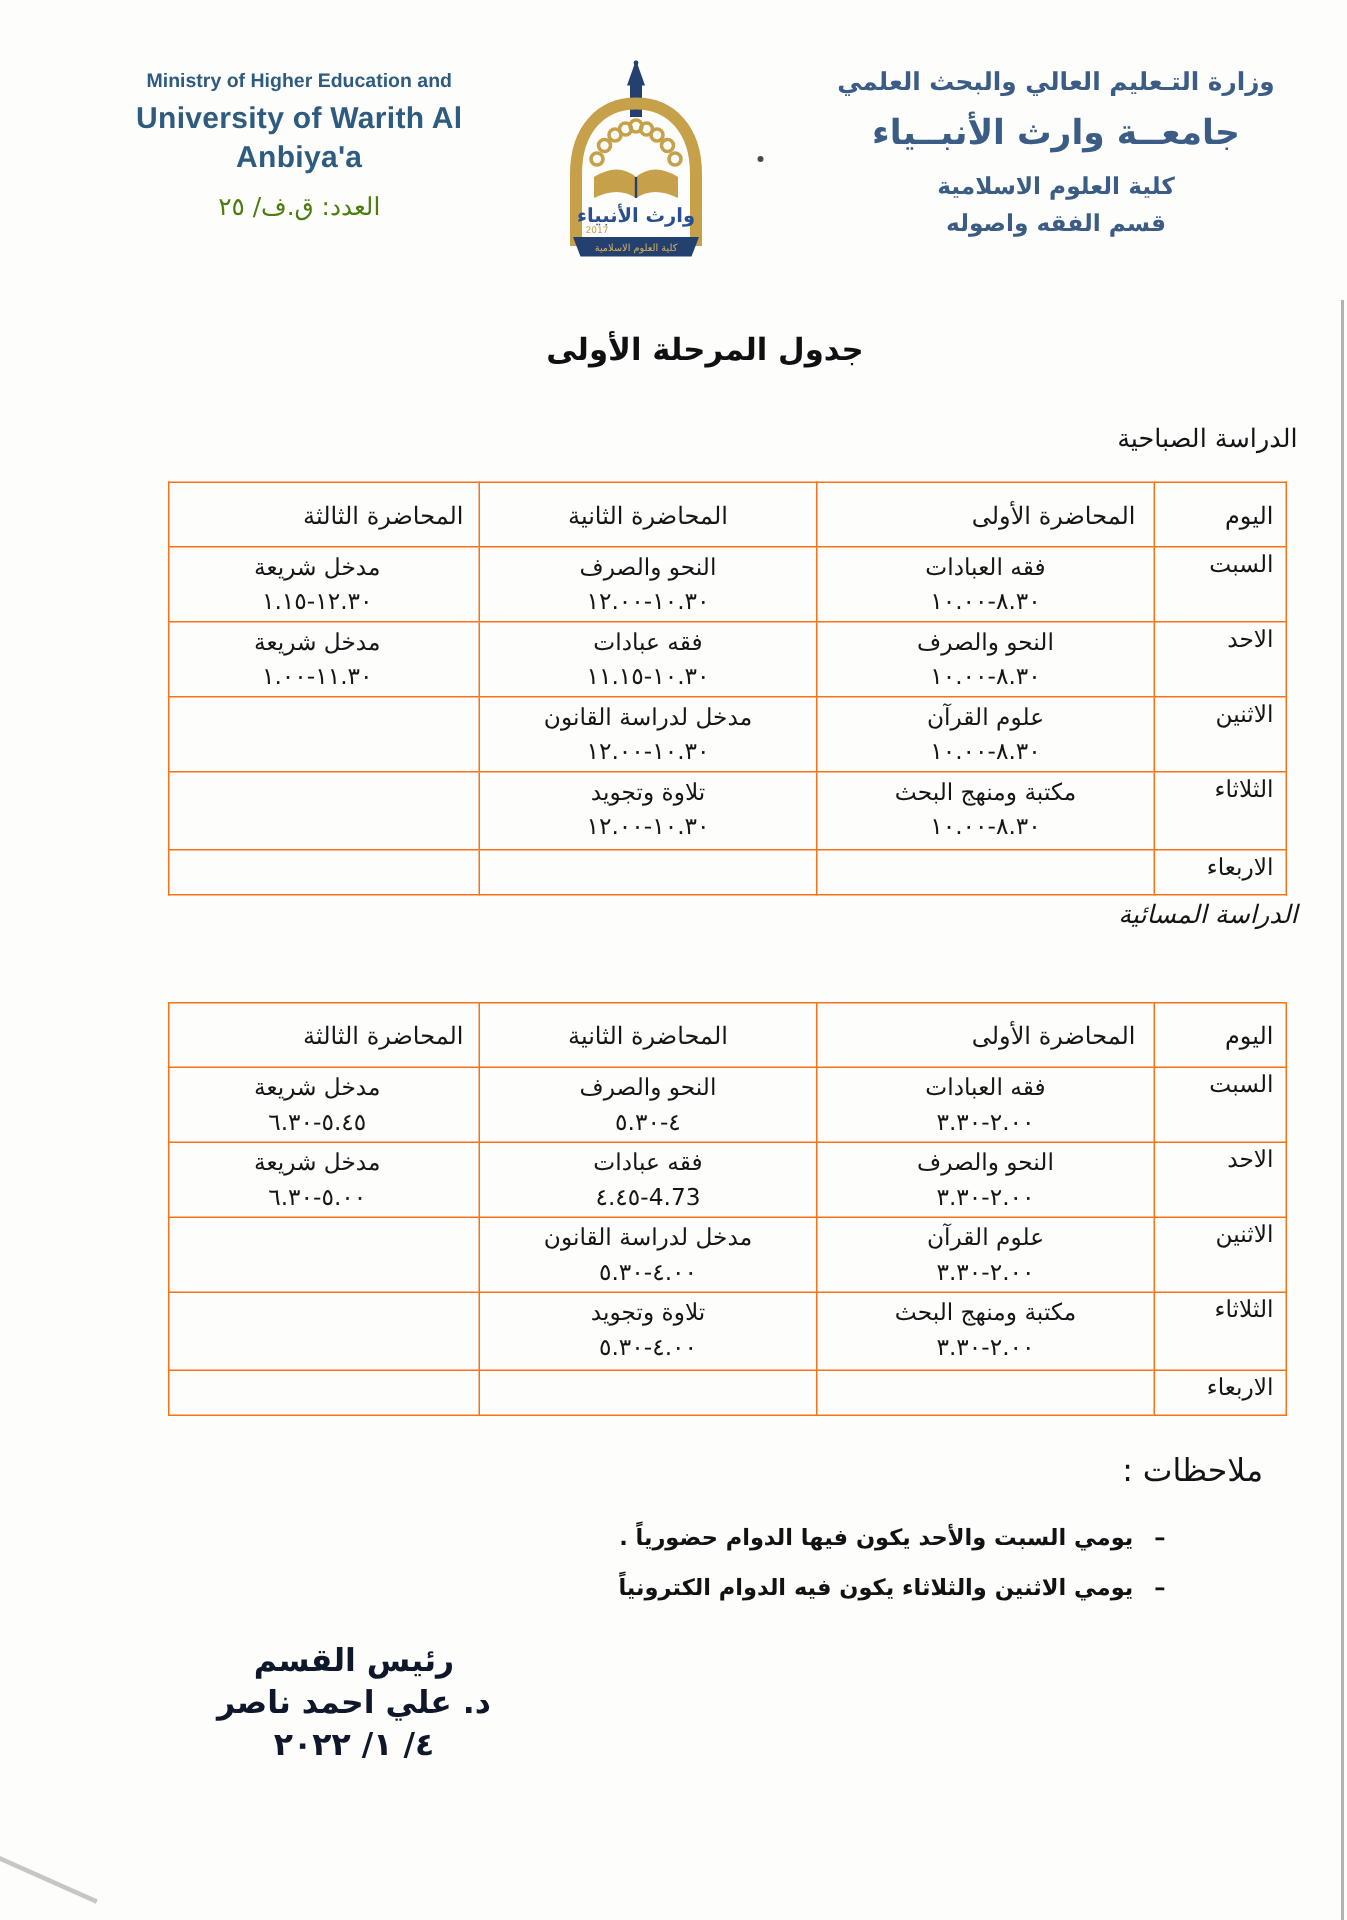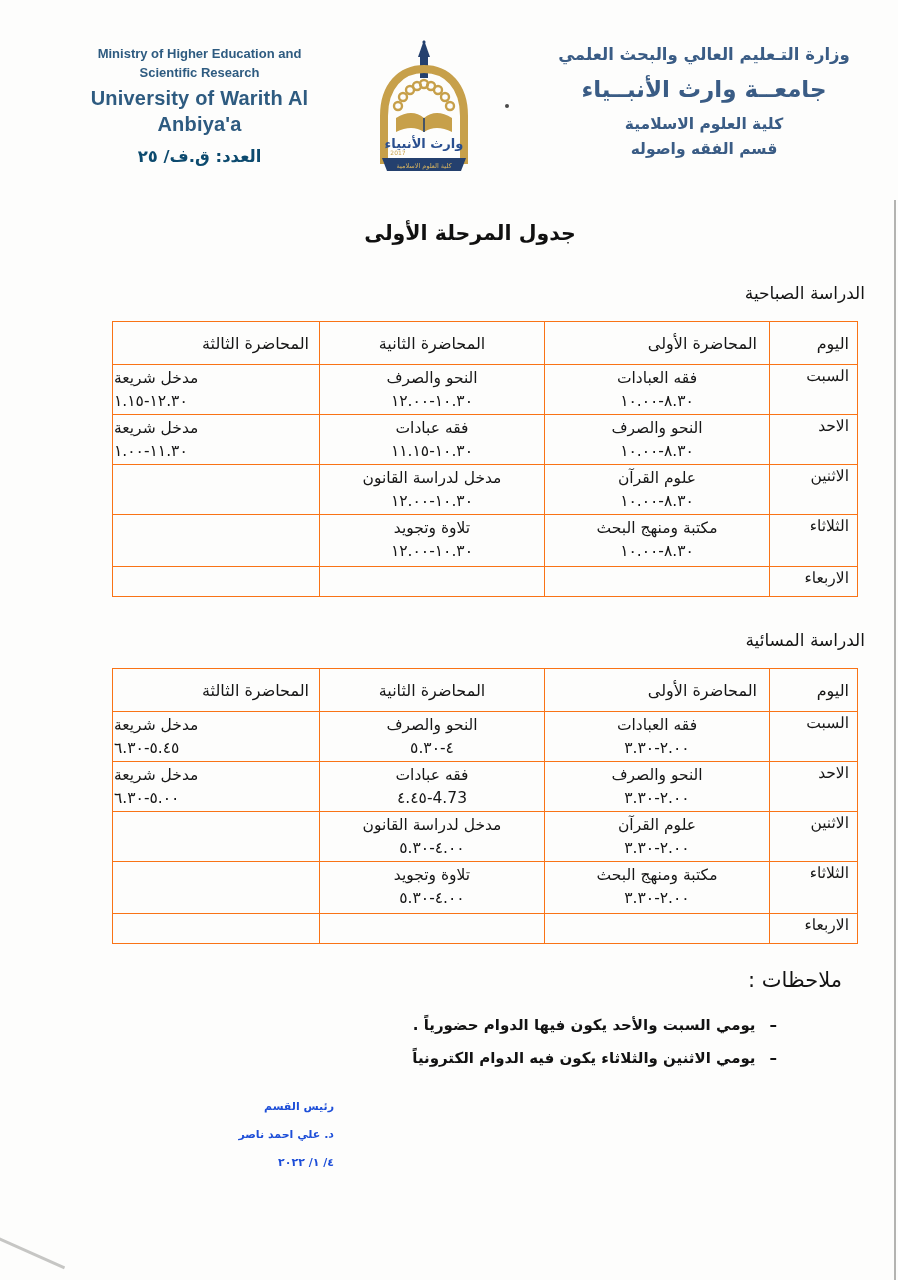--- a/index.html
+++ b/index.html
@@ -15,22 +15,22 @@
   }
   
   .hdr-left{
     position:absolute;left:52px;top:44px;width:295px;
     text-align:center;color:#2e5b80;
     font-family:"Liberation Sans","DejaVu Sans",sans-serif;
   }
   .hdr-left .l1,.hdr-left .l2{font-size:13px;font-weight:600;line-height:19px;}
   .hdr-left .l3{font-size:20px;font-weight:600;line-height:26px;margin-top:3px;letter-spacing:.2px;}
   .hdr-left .l4,.hdr-left .l5{
-    direction:rtl;font-size:16.5px;line-height:25px;color:#0c4a6e;
-    font-family:"DejaVu Sans",sans-serif;font-weight:700;
+    direction:rtl;font-size:16.5px;line-height:25px;color:#4d7c0f;
+    font-family:"DejaVu Sans",sans-serif;font-weight:400;
   }
   .hdr-left .l4{margin-top:7px;}
   .hdr-right{
     position:absolute;left:530px;top:42px;width:348px;
     direction:rtl;text-align:center;color:#3a5c85;
   }
   .hdr-right .r1{font-size:16.5px;font-weight:600;line-height:26px;}
   .hdr-right .r2{font-size:23px;font-weight:700;line-height:36px;margin-top:3px;}
   .hdr-right .r3{font-size:15.5px;font-weight:600;line-height:24px;margin-top:5px;}
   .hdr-right .r4{font-size:15.5px;font-weight:600;line-height:24px;margin-top:1px;}
@@ -38,69 +38,68 @@
   
   .doc-title{
     position:absolute;top:221px;left:0;width:898px;text-align:center;
     font-size:20.5px;font-weight:bold;color:#101010;transform:translateX(21px);
   }
   .section-label{
     position:absolute;right:33px;direction:rtl;
     font-size:17px;color:#141414;font-weight:500;
   }
   .section-1{top:283px;}
-  .section-2{top:630px;}
+  .section-2{top:600px;font-style:italic;}
   
   .sched{position:absolute;left:112px;border-collapse:collapse;table-layout:fixed;width:745px;direction:rtl;}
   .table-1{top:321px;}
   .table-2{top:668px;}
   .sched th,.sched td{border:1px solid #f97316;font-weight:normal;overflow:hidden;}
   .sched th{font-size:16px;height:40px;vertical-align:middle;color:#161616;}
   .sched td{vertical-align:top;padding-top:2px;font-size:15.5px;color:#161616;}
   .sched tbody tr:nth-child(1){height:48px;}
   .sched tbody tr:nth-child(2){height:48px;}
   .sched tbody tr:nth-child(3){height:50px;}
   .sched tbody tr:nth-child(4){height:52px;}
   .sched tbody tr:nth-child(5){height:30px;}
   .h-day{text-align:right;padding-right:8px;}
   .h-l1{text-align:right;padding-right:12px;}
   .h-l2{text-align:center;}
   .h-l3{text-align:right;padding-right:10px;}
-  .c-day{padding-right:8px;padding-top:4px;font-size:16px;font-family:Liberation Serif, serif;}
+  .c-day{padding-right:8px;padding-top:4px;font-size:16px;}
   .c-l1,.c-l2{text-align:center;margin-top:28px;}
-  .c-l3{text-align:left;padding-right:10px;}
+  .c-l3{text-align:center;padding-right:10px;}
   .lec-name{line-height:22px;}
   .lec-time{line-height:23px;margin-top:1px;}
   
   .notes-h{
     position:absolute;top:968px;right:56px;direction:rtl;
     font-size:21px;color:#141414;
   }
   .notes-list{position:absolute;top:1013px;right:121px;direction:rtl;text-align:right;}
   .note-item{font-weight:bold;font-size:15px;line-height:25px;margin-bottom:8px;color:#121212;}
   .note-dash{display:inline-block;margin-left:14px;}
   
   .sig{
     position:absolute;left:138px;top:1093px;width:196px;
-    direction:rtl;font-weight:bold;
-    font-size:11px;line-height:28px;color:#1d4ed8;
+    direction:rtl;text-align:center;font-weight:bold;
+    font-size:21px;line-height:28px;color:#0f172a;
   }
   
   .scan-edge-right{position:absolute;right:2px;top:200px;height:1080px;width:2px;background:#b3b3b1;}
   .scan-corner{position:absolute;left:-12px;top:1250px;width:80px;height:3px;background:#c6c6c4;transform:rotate(24deg);}
   .scan-dot{position:absolute;left:505px;top:104px;width:4px;height:4px;border-radius:50%;background:#4a4a4a;}
 </style>
 </head>
 <body>
 
 <div class="page">
 
   <div class="hdr-left">
     <div class="l1">Ministry of Higher Education and</div>
-    <div class="l2">Scientific Research</div>
     <div class="l3">University of Warith Al Anbiya'a</div>
     <div class="l4">العدد: ق.ف/ ٢٥</div>
   </div>
 
   <div class="logo">
     <svg width="112" height="136" viewBox="0 0 112 136">
 
       <polygon points="56,0 50,17 62,17" fill="#24406e"></polygon>
       <rect x="52" y="15" width="8" height="23" fill="#24406e"></rect>
       <circle cx="56" cy="2" r="1.6" fill="#24406e"></circle>

